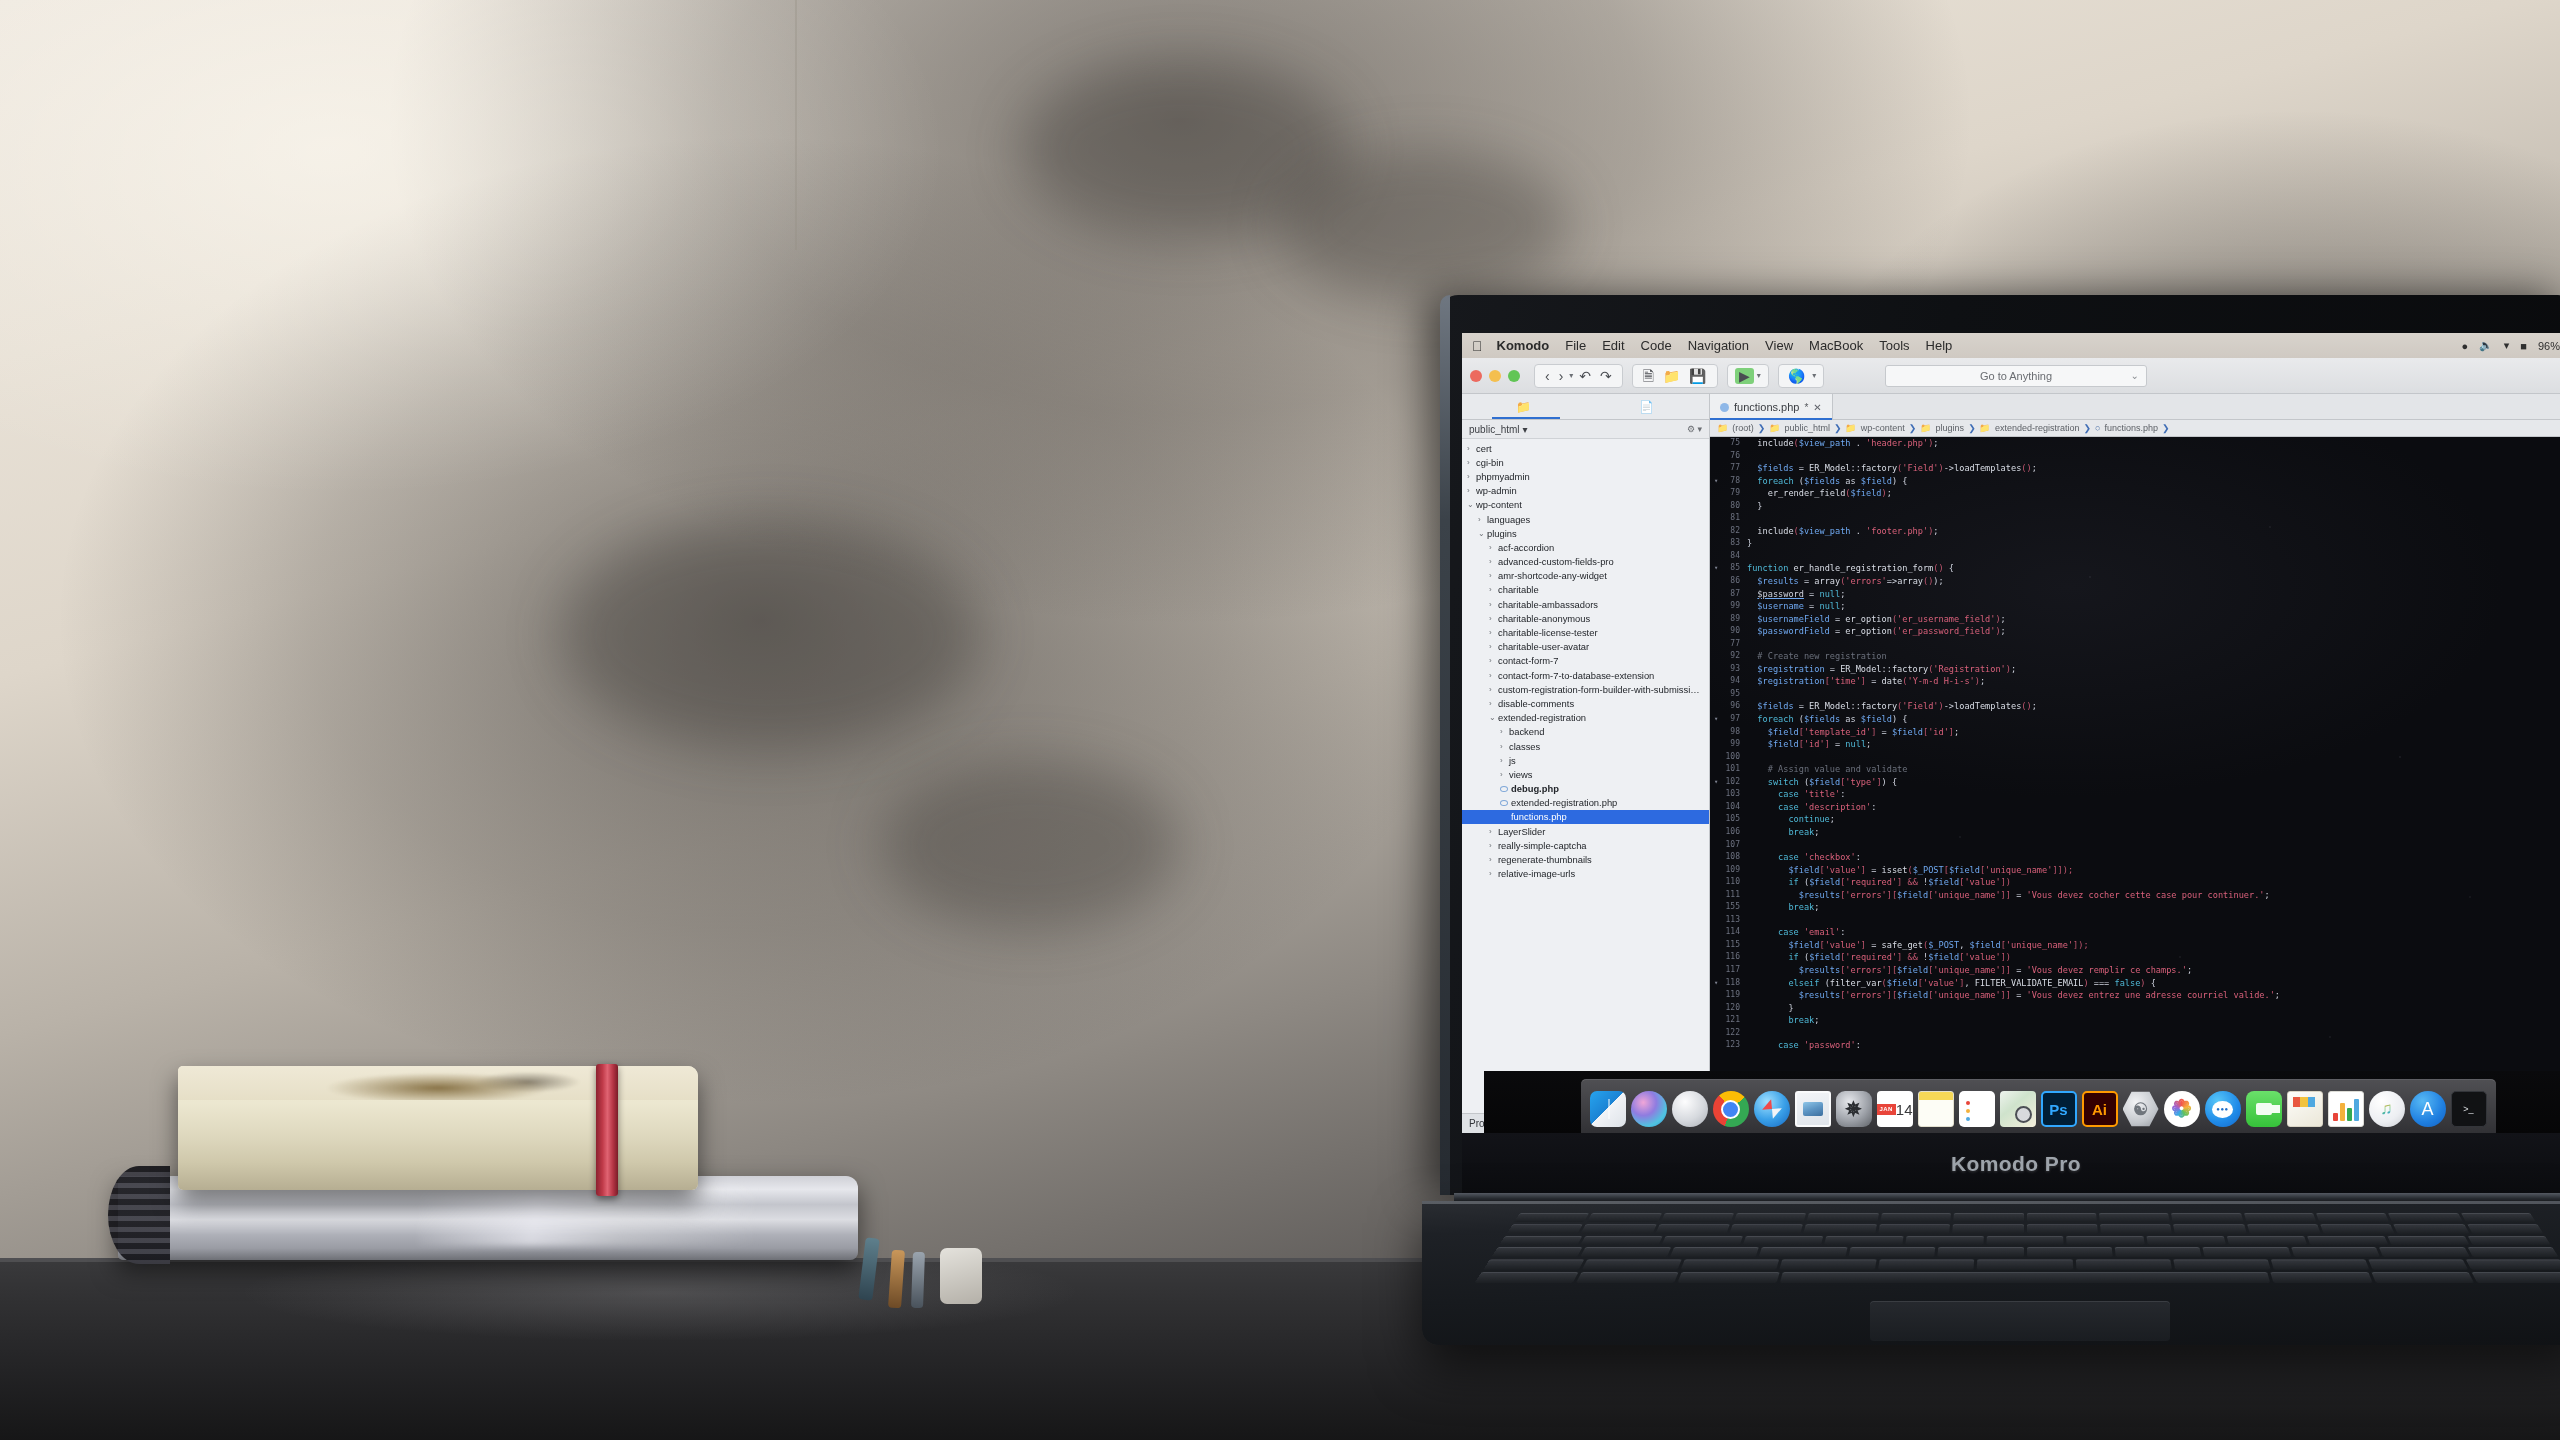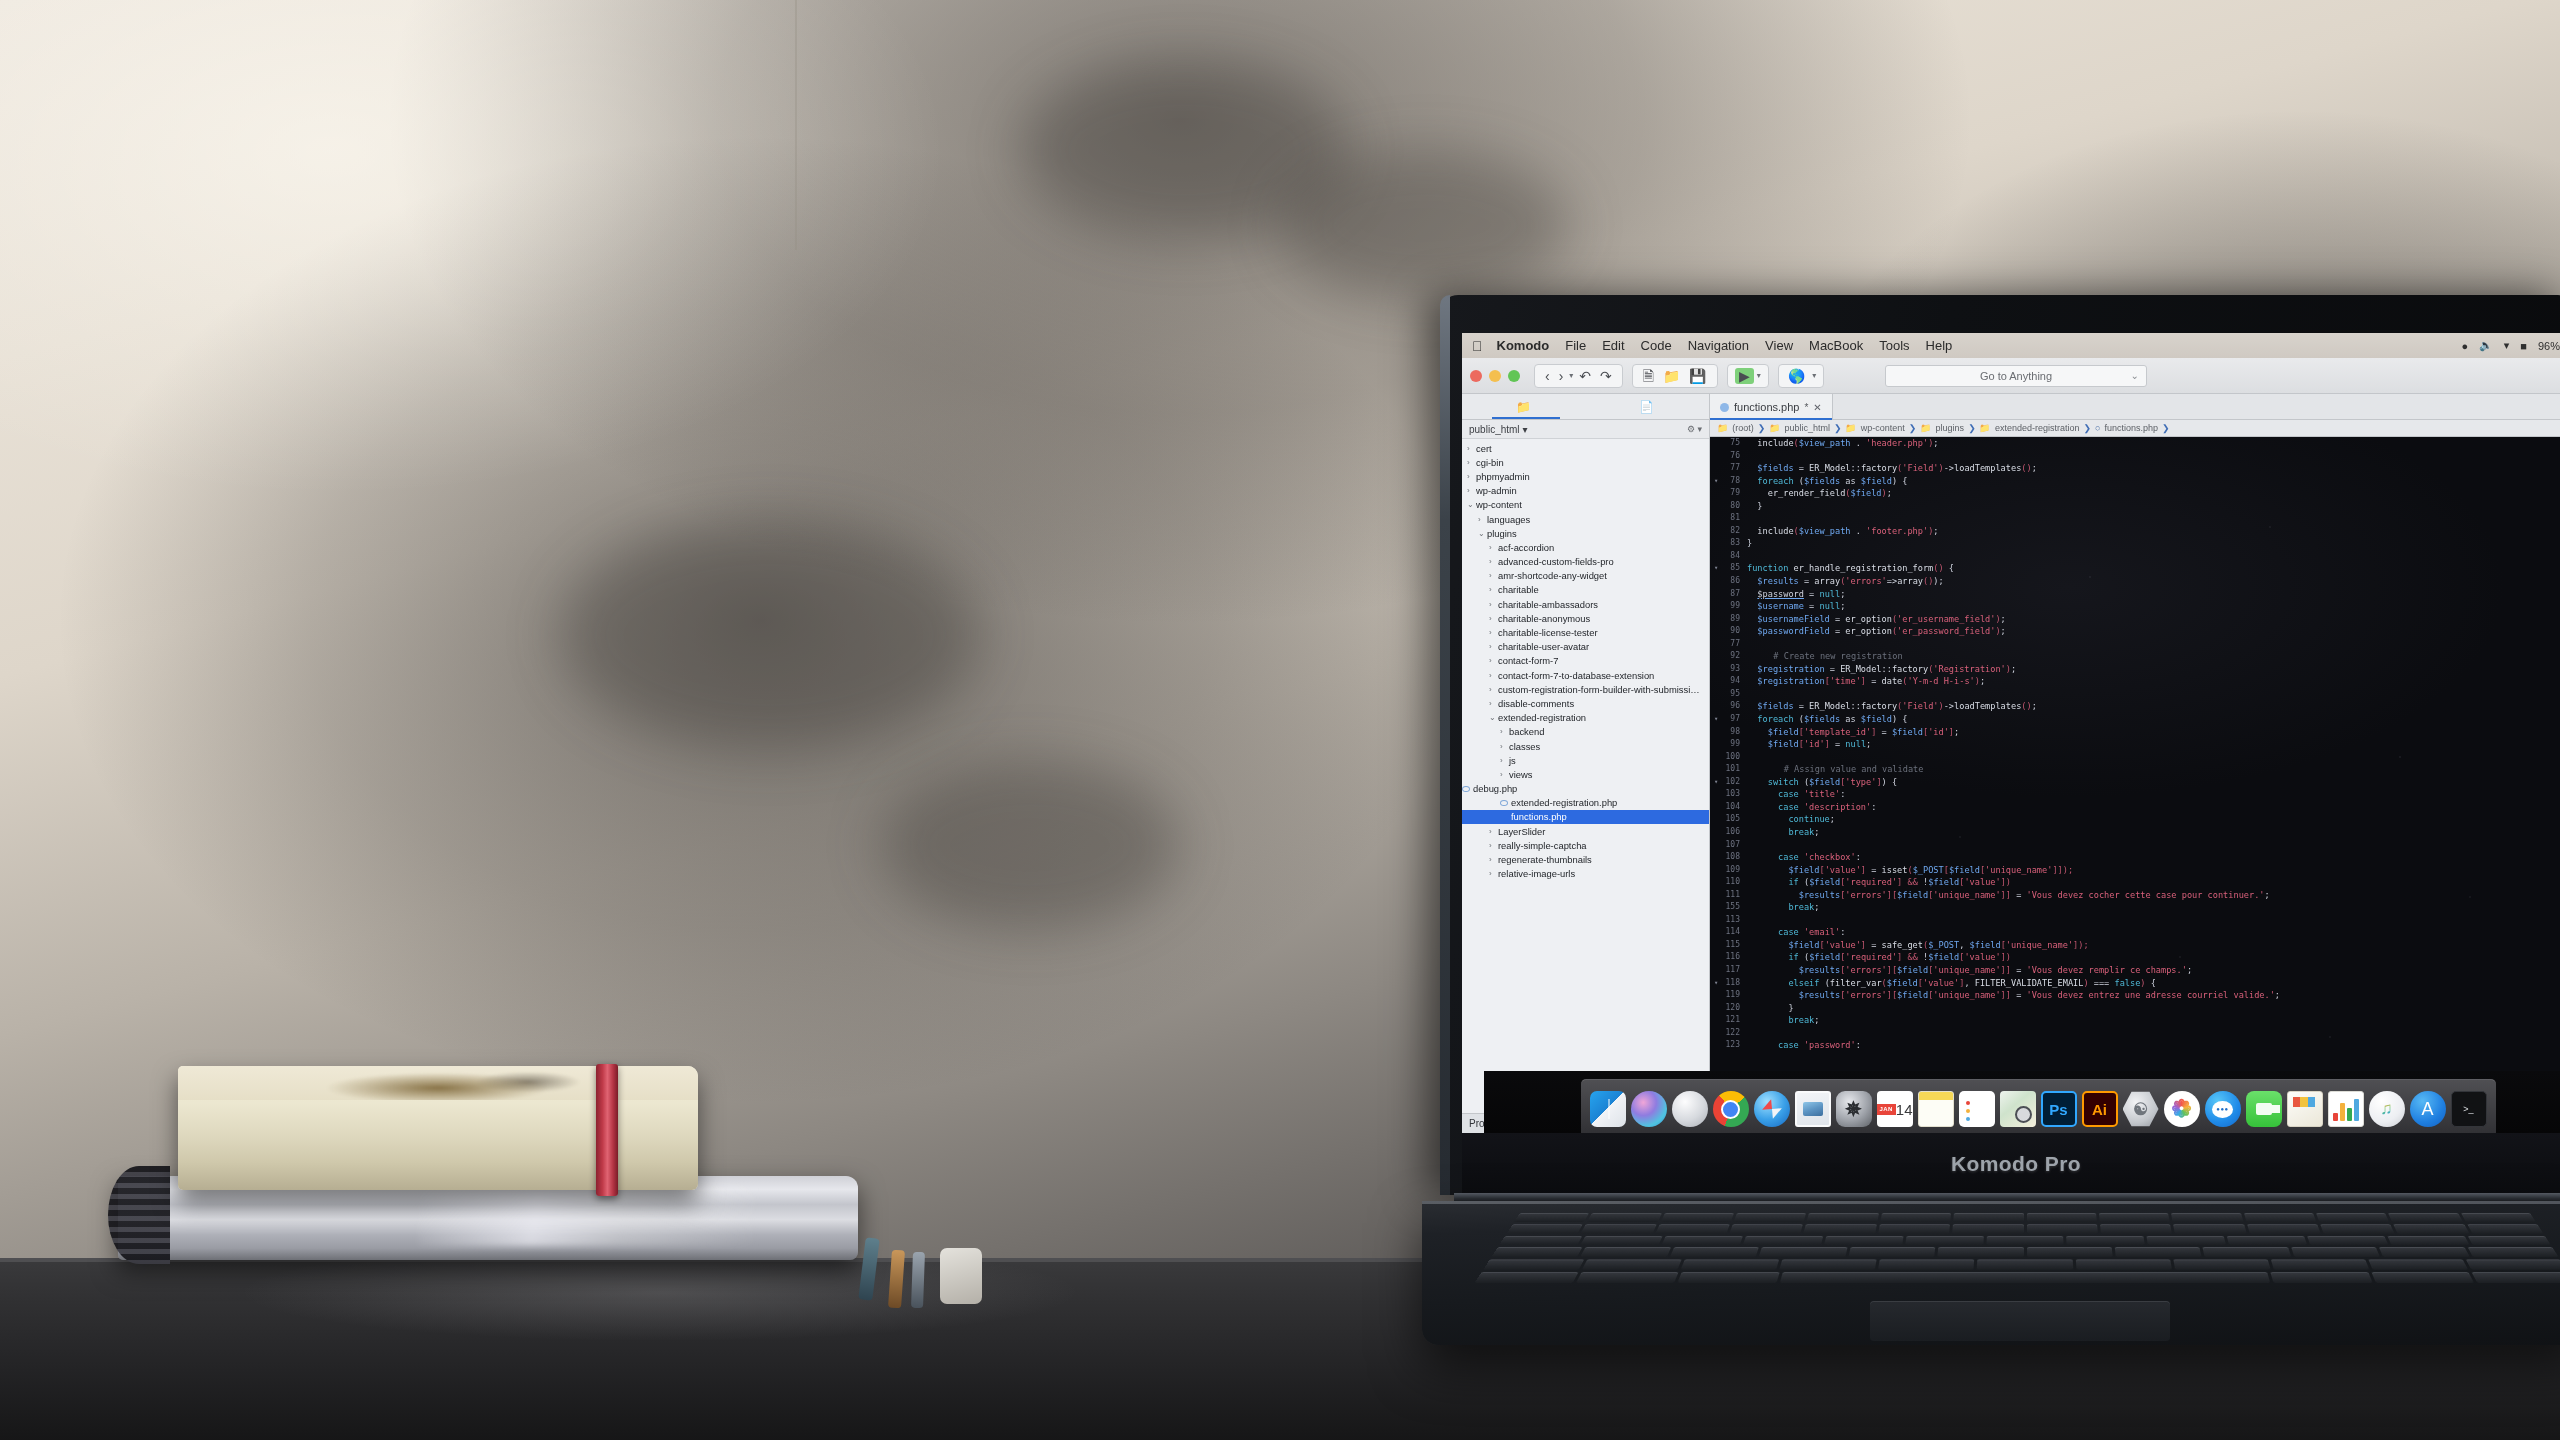--- a/index.html
+++ b/index.html
@@ -131,21 +131,21 @@
                  radial-gradient(1px 1px at 620px 600px, rgba(210,210,230,.4), transparent); }
   .codelines { position:absolute; left:0; top:0; right:0; font-family:"DejaVu Sans Mono", monospace; font-size:8.6px; line-height:12.55px; }
   .cl { display:flex; height:12.55px; align-items:center; white-space:pre; }
   .fold { width:12px; text-align:center; color:#7d8290; font-size:7px; }
   .ln { width:25px; text-align:right; padding-right:7px; color:#6d7280; font-size:8px; }
   .code { color:#cfd3de; }
   .kw   { color:#4fb8d6; }
   .var  { color:#6fa8f0; }
   .str  { color:#d8607a; }
   .fn   { color:#d9dde6; }
-  .com  { color:#6b707c;margin-left:16px; }
+  .com  { color:#6b707c; }
   .pun  { color:#c0566f; }
   .ul   { text-decoration:underline; text-decoration-color:#6fa8f0; }
 
   
   .dockwrap { position:absolute; left:22px; bottom:0; width:1108px; height:62px;
       background:linear-gradient(180deg,#0a0a0c 0%, #060607 100%); display:flex; align-items:flex-end; justify-content:center; }
   .dock { display:flex; align-items:flex-end; gap:5px; height:54px;
       background:linear-gradient(180deg, rgba(86,86,90,.92) 0%, rgba(52,52,56,.95) 100%);
       border-top:1px solid rgba(150,150,155,.45); border-radius:5px 5px 0 0; padding:4px 9px 6px; }
   .di { width:36px; height:36px; border-radius:8px; display:flex; align-items:center; justify-content:center;
@@ -421,21 +421,21 @@
                   <span>classes</span>
                 </div>
                 <div class="tr" style="padding-left: 38px;">
                   <span class="tw">›</span>
                   <span>js</span>
                 </div>
                 <div class="tr" style="padding-left: 38px;">
                   <span class="tw">›</span>
                   <span>views</span>
                 </div>
-                <div class="tr" style="">
+                <div class="tr" style="padding-left: 38px; font-weight: bold;">
                   <span class="fdot"></span>
                   <span>debug.php</span>
                 </div>
                 <div class="tr" style="padding-left: 38px;">
                   <span class="fdot"></span>
                   <span>extended-registration.php</span>
                 </div>
                 <div class="tr sel" style="padding-left: 38px;">
                   <span class="fdot" style="visibility: hidden;"></span>
                   <span>functions.php</span>

